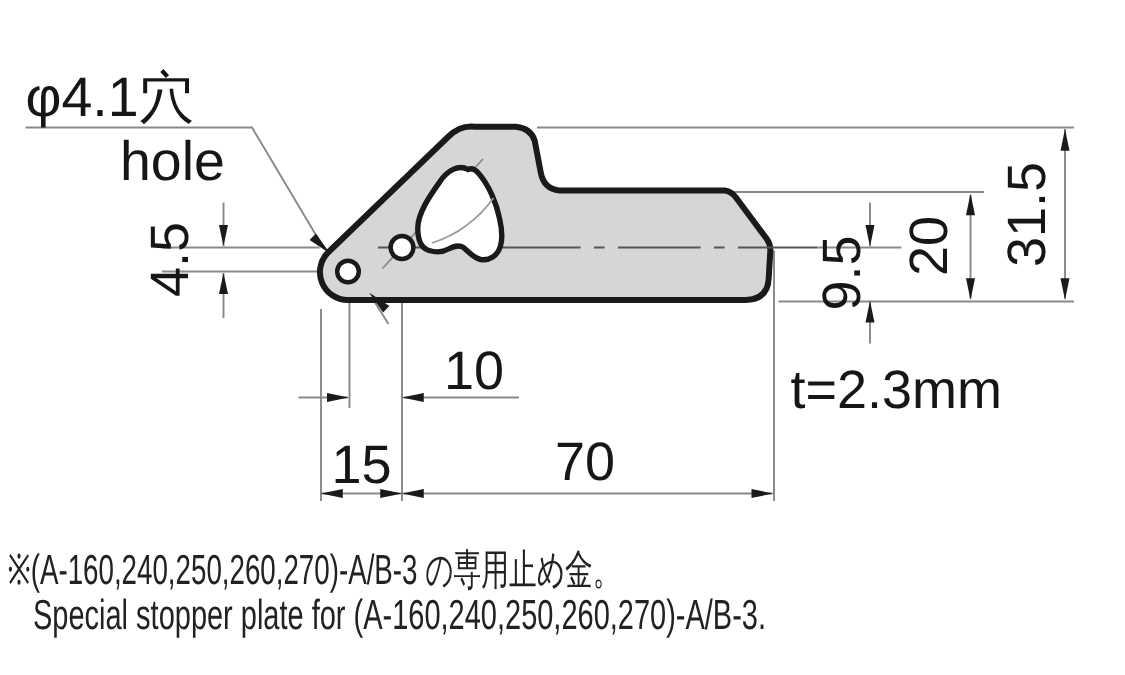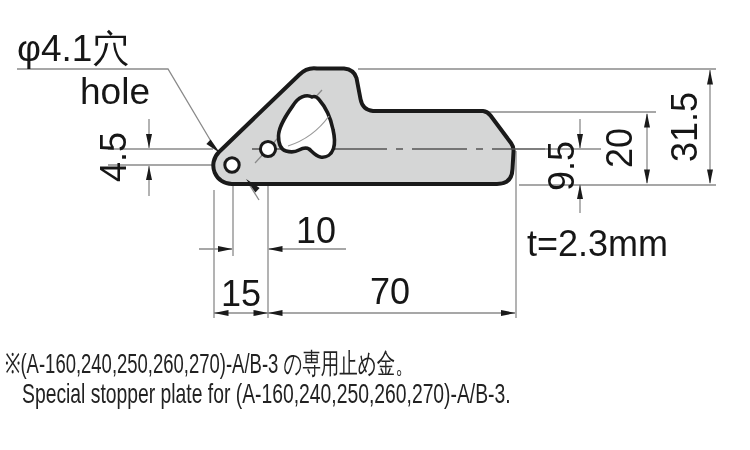--- a/index.html
+++ b/index.html
@@ -2,21 +2,21 @@
 <html><head>
 <meta charset="utf-8">
 <style>
   html, body {
     margin: 0; padding: 0;
     width: 750px; height: 450px;
     background: #ffffff;
     font-family: "Liberation Sans", sans-serif;
     overflow: hidden;
   }
-  .stage { position: relative; width: 750px; height: 352px; }
+  .stage { position: relative; width: 750px; height: 352px; margin-top: 16px; }
   svg.drawing { position: absolute; left: 0; top: 0; }
   svg text {
     font-family: "Liberation Sans", sans-serif;
     fill: #161616;
   }
   .dim-text  { font-size: 36px; }
   .callout-text { font-size: 37px; }
   .note {
     position: absolute;
     white-space: nowrap;

